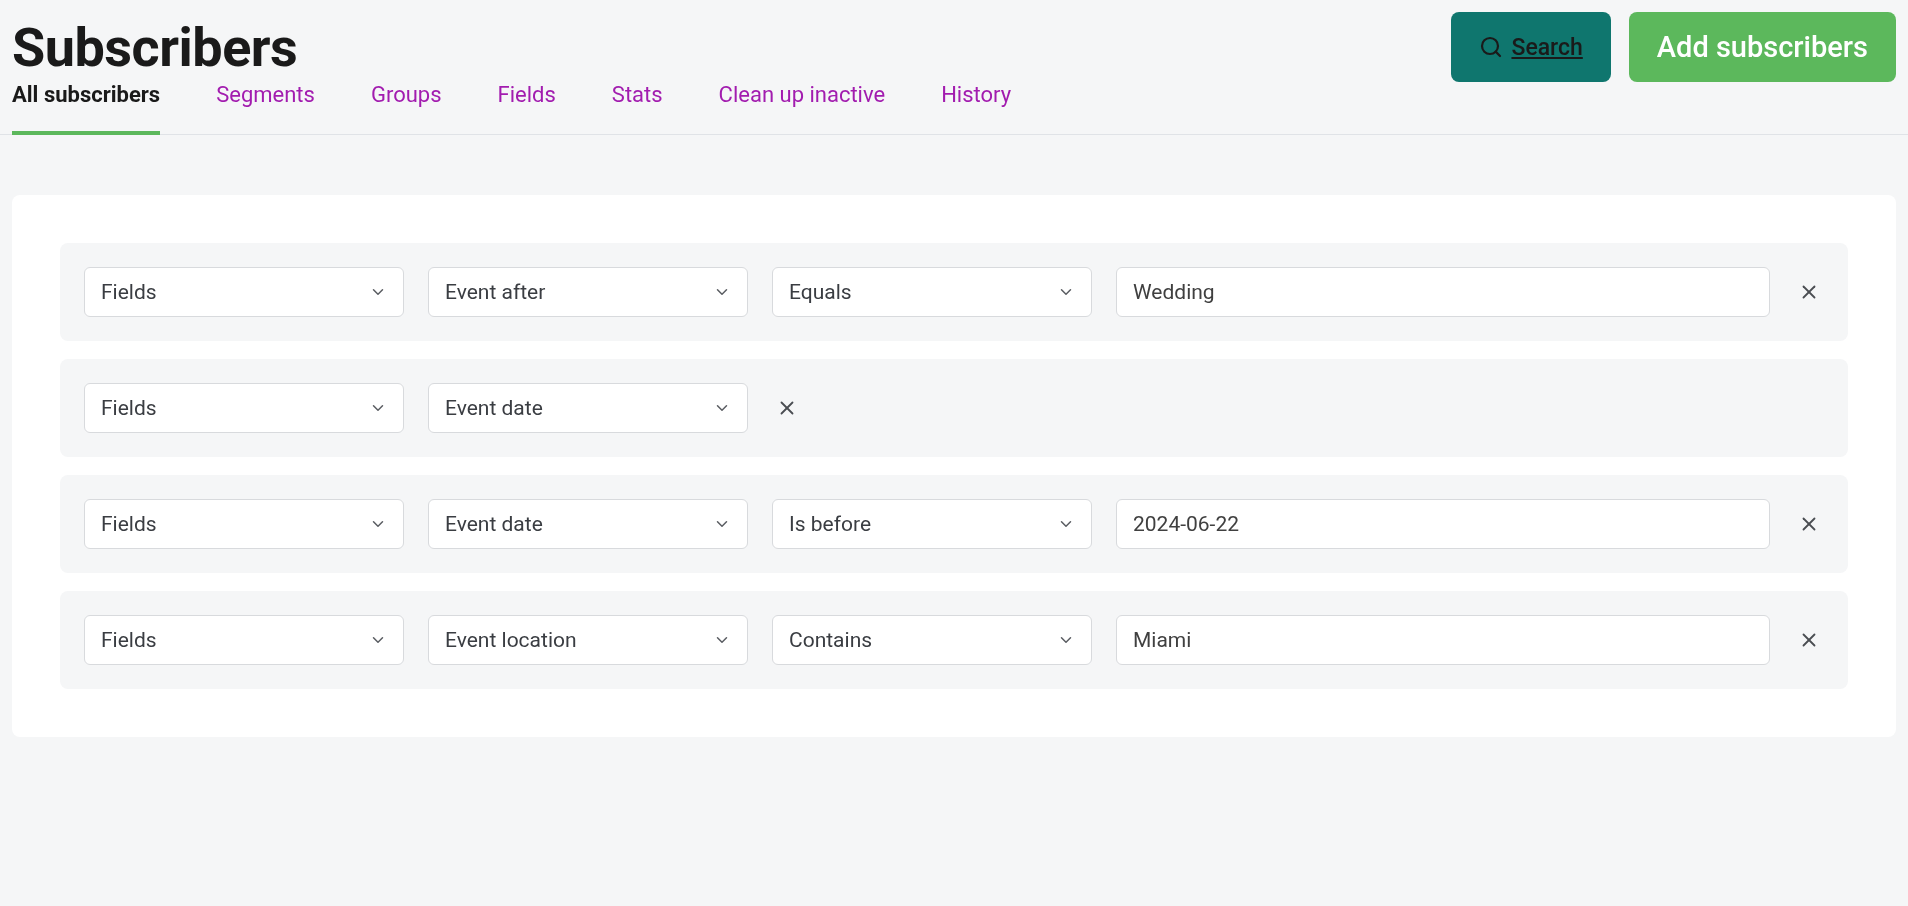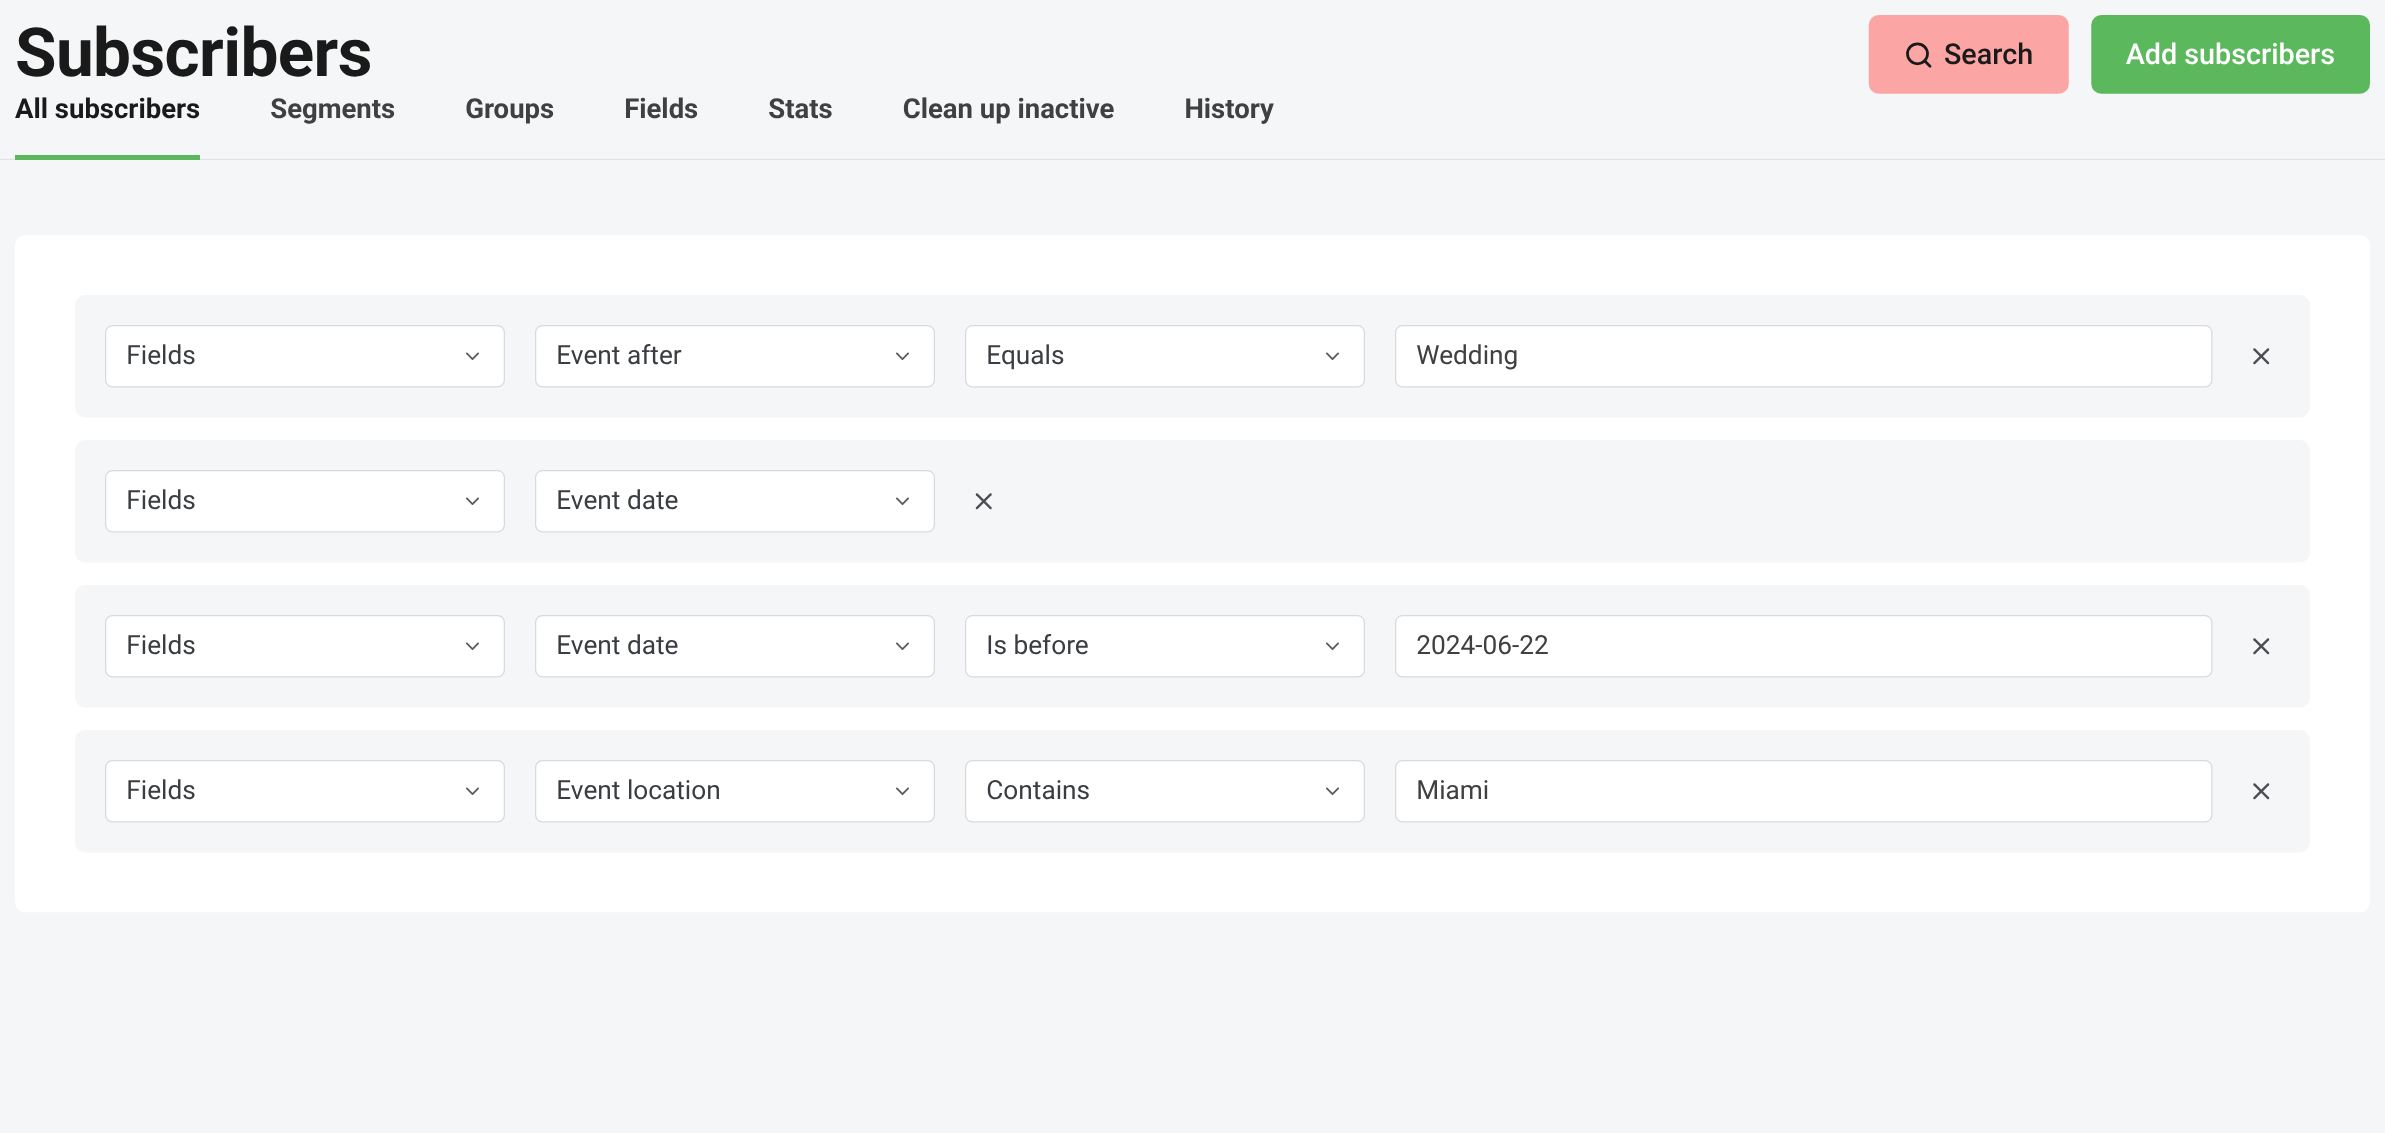--- a/index.html
+++ b/index.html
@@ -31,57 +31,58 @@
     .header-actions {
       display: flex;
       gap: 18px;
     }
     
     .search-button {
       display: flex;
       align-items: center;
       gap: 8px;
       padding: 18px 28px;
-      background-color: #fca5a5;
+      background-color: #0f766e;
       border: none;
       border-radius: 8px;
       font-size: 23px;
       font-weight: 500;
       color: #1a1a1a;
       cursor: pointer;
+      text-decoration: underline;
     }
     
     .search-button svg {
       width: 24px;
       height: 24px;
     }
     
     .add-button {
       padding: 18px 28px;
       background-color: #5cb85c;
       border: none;
       border-radius: 8px;
-      font-size: 23px;
+      font-size: 29px;
       font-weight: 500;
       color: #ffffff;
       cursor: pointer;
     }
     
     .tabs {
       display: flex;
       gap: 56px;
       padding: 0 12px;
       border-bottom: 1px solid #e0e3e7;
     }
     
     .tab {
       padding: 0 0 24px 0;
       font-size: 22px;
-      font-weight: 700;
-      color: #404040;
+      font-weight: 400;
+      color: #a21caf;
       cursor: pointer;
       border-bottom: 4px solid transparent;
       margin-bottom: -1px;
     }
     
     .tab.active {
       font-weight: 700;
       color: #1a1a1a;
       border-bottom-color: #5cb85c;
     }

